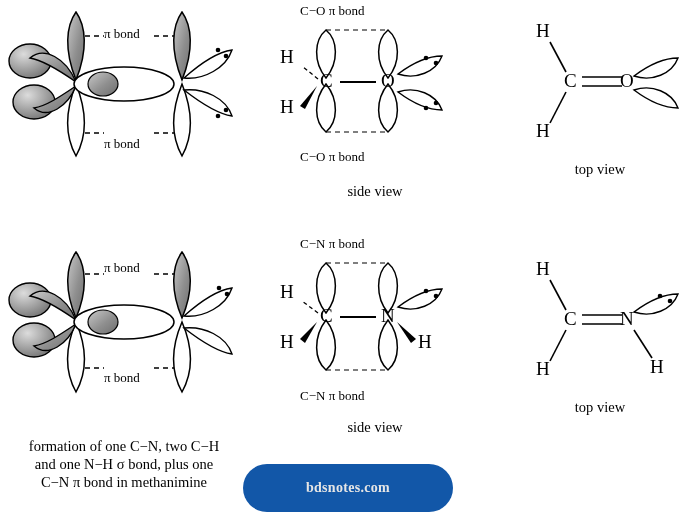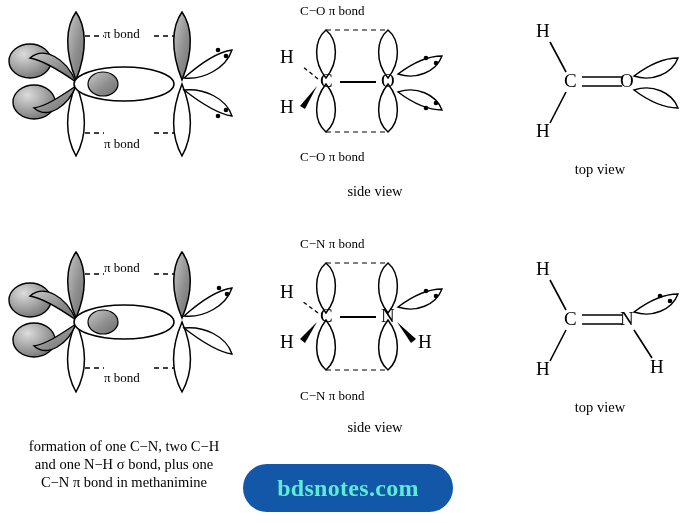--- a/index.html
+++ b/index.html
@@ -45,23 +45,23 @@
     top: 464px;
     width: 210px;
     height: 48px;
     background: #1257a8;
     border-radius: 24px;
     display: flex;
     align-items: center;
     justify-content: center;
   }
   .watermark span {
-    color: #5eead4;
+    color: #e5e5e5;
     font-family: "Liberation Serif", serif;
-    font-size: 24px;
+    font-size: 14px;
     font-weight: bold;
     letter-spacing: 0.3px;
   }
 </style>
 </head>
 <body>
 
 <div class="panel" style="left:4px; top:6px; width:240px; height:215px;">
 
   <div class="lbl" style="left:100px; top:20px;">π bond</div>

